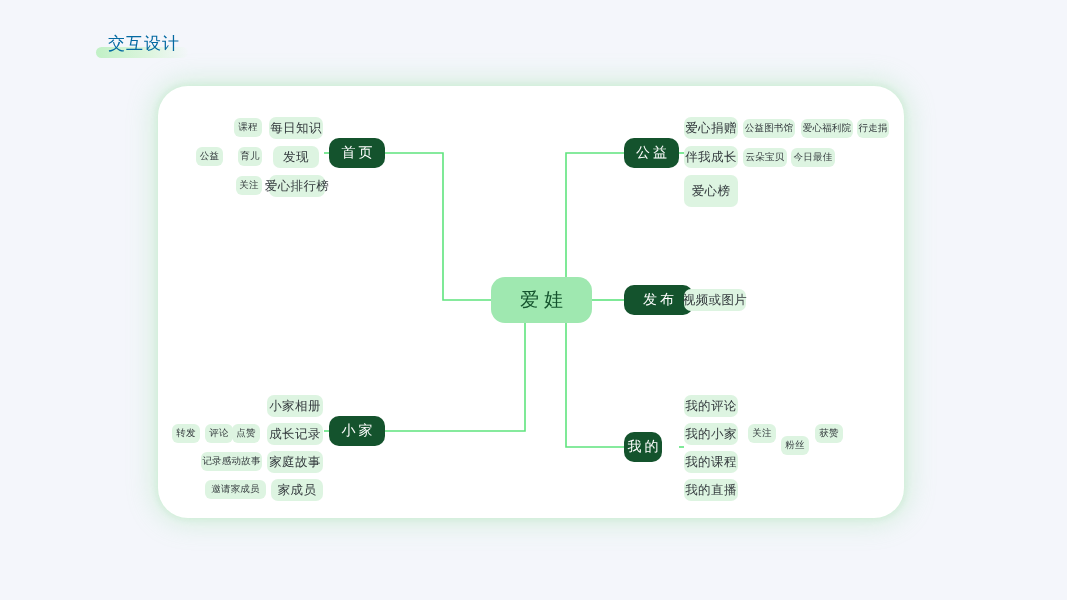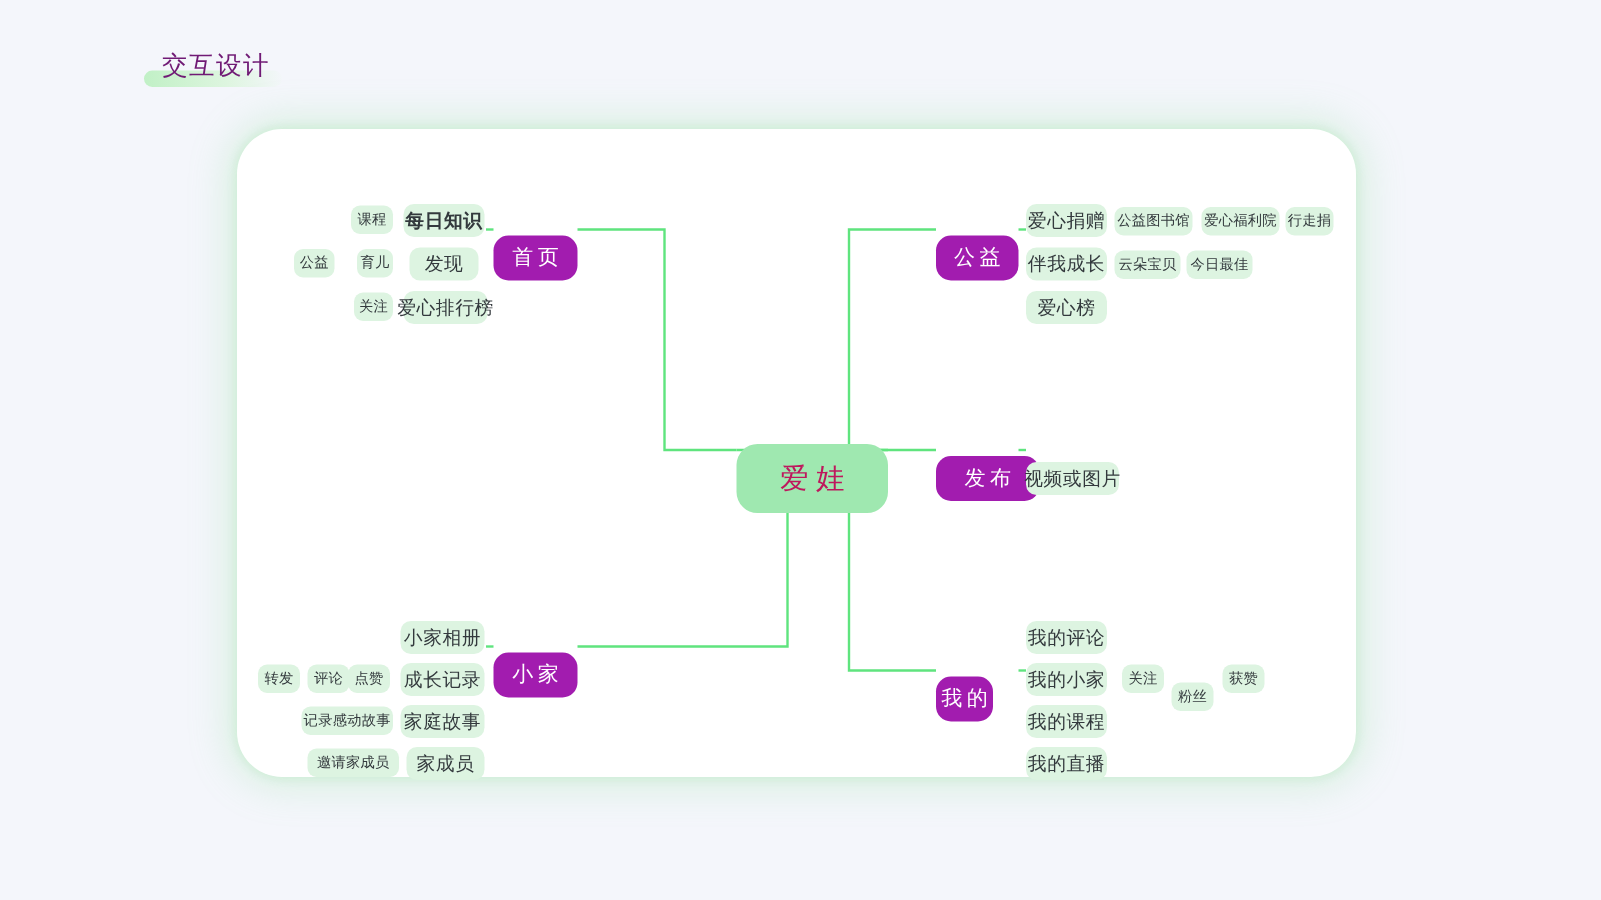--- a/index.html
+++ b/index.html
@@ -29,21 +29,21 @@
     left: 0;
     bottom: 0px;
     width: 92px;
     height: 11px;
     border-radius: 6px;
     background: linear-gradient(90deg, rgba(190,240,195,0.95) 0%, rgba(214,245,214,0.75) 60%, rgba(235,250,235,0.1) 100%);
   }
   .page-title {
     position: relative;
     font-size: 17px;
-    color: #701a75;
+    color: #0369a1;
     letter-spacing: 1px;
     padding-left: 12px;
     white-space: nowrap;
   }
 
   
   .canvas-card {
     position: absolute;
     left: 158px;
     top: 86px;
@@ -73,33 +73,32 @@
   }
 
   
   .node {
     position: absolute;
     box-sizing: border-box;
     display: flex;
     align-items: center;
     justify-content: center;
     white-space: nowrap;
-    margin-top: 19px;
   }
   .node-root {
     background: #9fe8b0;
     border-radius: 14px;
-    color: #be185d;
+    color: #14532d;
     font-size: 19px;
     letter-spacing: 5px;
     text-indent: 5px;
     padding: 0 8px;
   }
   .node-l1 {
-    background: #a21caf;
+    background: #14532d;
     border-radius: 10px;
     color: #ffffff;
     font-size: 14px;
     letter-spacing: 3px;
     text-indent: 3px;
     padding: 0 8px;
   }
   .node-l2 {
     background: #ddf4e1;
     border-radius: 7px;
@@ -151,34 +150,34 @@
       <path d="M329 153 H 324"></path>
 
       <path d="M329 431 H 324"></path>
     </g>
   </svg>
 
   <div class="node node-root" style="left:491px; top:277px; width:101px; height:46px;">爱娃</div>
 
   <div class="node node-l1" style="left:329px; top:138px; width:56px; height:30px;">首页</div>
 
-  <div class="node node-l2" style="left:269px; top:117px; width:54px; height:22px;font-weight:bold;">每日知识</div>
+  <div class="node node-l2" style="left:269px; top:117px; width:54px; height:22px;">每日知识</div>
   <div class="node node-l2" style="left:273px; top:146px; width:46px; height:22px;">发现</div>
   <div class="node node-l2" style="left:269px; top:175px; width:56px; height:22px;">爱心排行榜</div>
 
   <div class="node node-l3" style="left:234px; top:118px; width:28px; height:19px;">课程</div>
   <div class="node node-l3" style="left:238px; top:147px; width:24px; height:19px;">育儿</div>
   <div class="node node-l3" style="left:236px; top:176px; width:26px; height:19px;">关注</div>
   <div class="node node-l3" style="left:196px; top:147px; width:27px; height:19px;">公益</div>
 
   <div class="node node-l1" style="left:624px; top:138px; width:55px; height:30px;">公益</div>
 
   <div class="node node-l2" style="left:684px; top:117px; width:54px; height:22px;">爱心捐赠</div>
   <div class="node node-l2" style="left:684px; top:146px; width:54px; height:22px;">伴我成长</div>
-  <div class="node node-l2" style="left:684px; top:175px; width:54px; height:22px;">爱心榜</div>
+  <div class="node node-l2" style="left:684px; top:175px; width:54px; height:32px;">爱心榜</div>
 
   <div class="node node-l3" style="left:743px; top:119px; width:52px; height:19px;">公益图书馆</div>
   <div class="node node-l3" style="left:801px; top:119px; width:52px; height:19px;">爱心福利院</div>
   <div class="node node-l3" style="left:857px; top:119px; width:32px; height:19px;">行走捐</div>
   <div class="node node-l3" style="left:743px; top:148px; width:44px; height:19px;">云朵宝贝</div>
   <div class="node node-l3" style="left:791px; top:148px; width:44px; height:19px;">今日最佳</div>
 
   <div class="node node-l1" style="left:624px; top:285px; width:69px; height:30px;">发布</div>
   <div class="node node-l2" style="left:684px; top:289px; width:62px; height:22px;">视频或图片</div>
 

